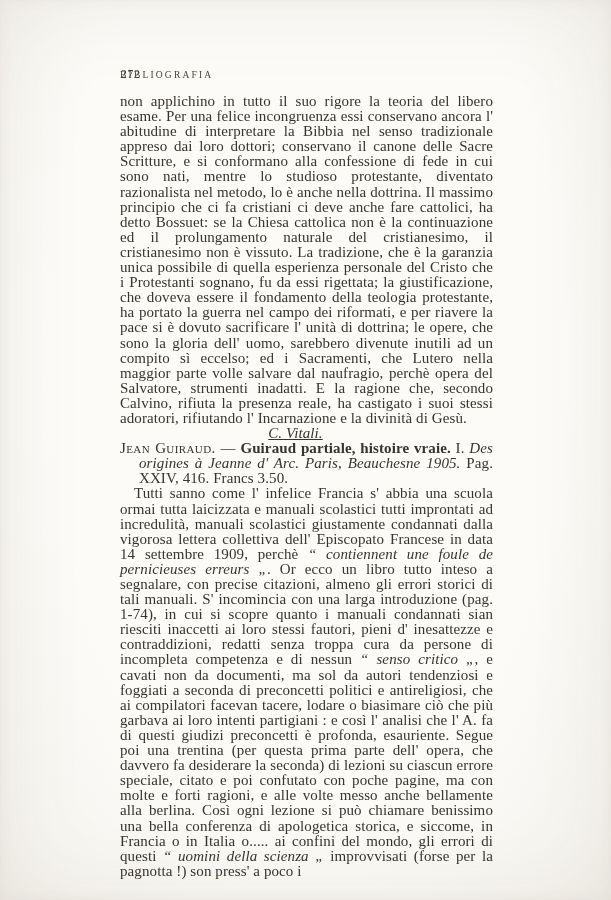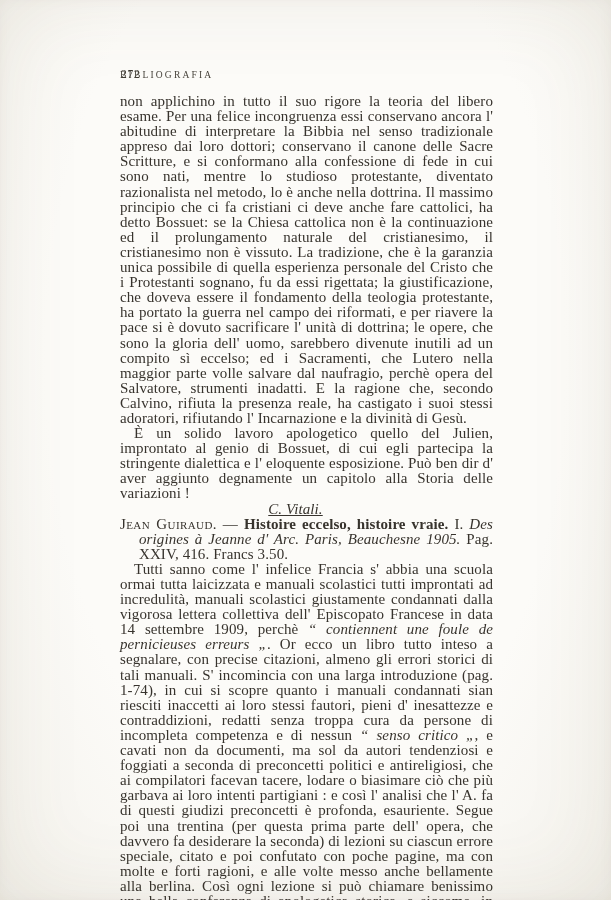--- a/index.html
+++ b/index.html
@@ -45,18 +45,17 @@
 </head>
 <body>
 
 <div class="page">
   <header class="running-head">
     <span class="page-num">272</span>
     <span class="head-title">BIBLIOGRAFIA</span>
   </header>
   <main class="text-block">
       <p class="noindent"><span>non applichino in tutto il suo rigore la teoria del libero esame. Per una felice incongruenza essi conservano ancora l' abitudine di interpretare la Bibbia nel senso tradizionale appreso dai loro dottori; conservano il canone delle Sacre Scritture, e si conformano alla confessione di fede in cui sono nati, mentre lo studioso protestante, diventato razionalista nel metodo, lo è anche nella dottrina. Il massimo principio che ci fa cristiani ci deve anche fare cattolici, ha detto Bossuet: se la Chiesa cattolica non è la continuazione ed il prolungamento naturale del cristianesimo, il cristianesimo non è vissuto. La tradizione, che è la garanzia unica possibile di quella esperienza personale del Cristo che i Protestanti sognano, fu da essi rigettata; la giustificazione, che doveva essere il fondamento della teologia protestante, ha portato la guerra nel campo dei riformati, e per riavere la pace si è dovuto sacrificare l' unità di dottrina; le opere, che sono la gloria dell' uomo, sarebbero divenute inutili ad un compito sì eccelso; ed i Sacramenti, che Lutero nella maggior parte volle salvare dal naufragio, perchè opera del Salvatore, strumenti inadatti. E la ragione che, secondo Calvino, rifiuta la presenza reale, ha castigato i suoi stessi adoratori, rifiutando l' Incarnazione e la divinità di Gesù.</span></p>
-      <p class="indent"><span>È un solido lavoro apologetico quello del Julien, improntato al genio di Bossuet, di cui egli partecipa la stringente dialettica e l' eloquente esposizione. Può ben dir d' aver aggiunto degnamente un capitolo alla Storia delle variazioni !</span></p>
       <p class="signature"><span class="i">C. Vitali.</span></p>
-      <p class="entry"><span class="sc">Jean Guiraud.</span><span> — </span><span class="b">Histoire eccelso, histoire vraie.</span><span> I. </span><span class="i">Des origines à Jeanne d' Arc.</span><span class="i"> Paris, Beauchesne 1905.</span><span> Pag. XXIV, 416. Francs 3.50.</span></p>
+      <p class="entry"><span class="sc">Jean Guiraud.</span><span> — </span><span class="b">Guiraud partiale, histoire vraie.</span><span> I. </span><span class="i">Des origines à Jeanne d' Arc.</span><span class="i"> Paris, Beauchesne 1905.</span><span> Pag. XXIV, 416. Francs 3.50.</span></p>
       <p class="indent"><span>Tutti sanno come l' infelice Francia s' abbia una scuola ormai tutta laicizzata e manuali scolastici tutti improntati ad incredulità, manuali scolastici giustamente condannati dalla vigorosa lettera collettiva dell' Episcopato Francese in data 14 settembre 1909, perchè </span><span class="i">“ contiennent une foule de pernicieuses erreurs „</span><span>. Or ecco un libro tutto inteso a segnalare, con precise citazioni, almeno gli errori storici di tali manuali. S' incomincia con una larga introduzione (pag. 1-74), in cui si scopre quanto i manuali condannati sian riesciti inaccetti ai loro stessi fautori, pieni d' inesattezze e contraddizioni, redatti senza troppa cura da persone di incompleta competenza e di nessun </span><span class="i">“ senso critico „</span><span>, e cavati non da documenti, ma sol da autori tendenziosi e foggiati a seconda di preconcetti politici e antireligiosi, che ai compilatori facevan tacere, lodare o biasimare ciò che più garbava ai loro intenti partigiani : e così l' analisi che l' A. fa di questi giudizi preconcetti è profonda, esauriente. Segue poi una trentina (per questa prima parte dell' opera, che davvero fa desiderare la seconda) di lezioni su ciascun errore speciale, citato e poi confutato con poche pagine, ma con molte e forti ragioni, e alle volte messo anche bellamente alla berlina. Così ogni lezione si può chiamare benissimo una bella conferenza di apologetica storica, e siccome, in Francia o in Italia o..... ai confini del mondo, gli errori di questi </span><span class="i">“ uomini della scienza „</span><span> improvvisati (forse per la pagnotta !) son press' a poco i</span></p>
     </main>
 </div>
 
 </body></html>

